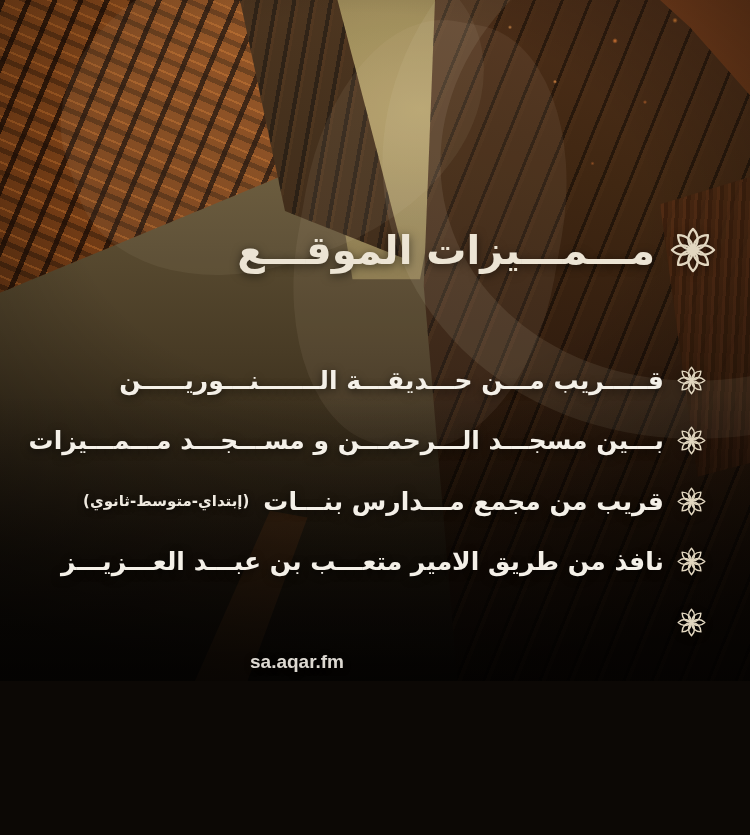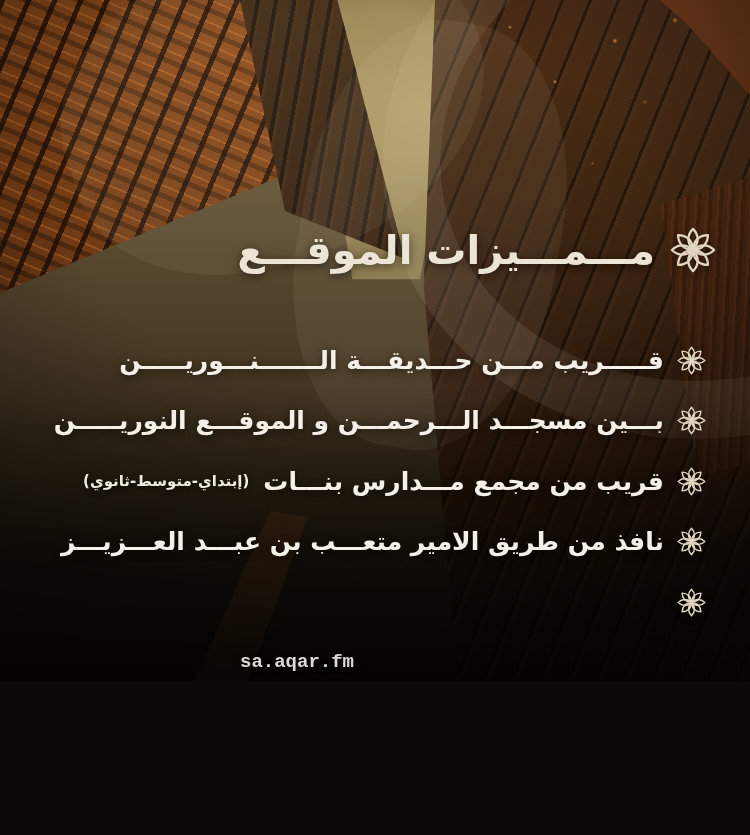--- a/index.html
+++ b/index.html
@@ -89,21 +89,21 @@
     display:flex;align-items:center;gap:15px;
   }
   .fl{color:#e2d7c0;flex:none;display:block;filter:drop-shadow(0 2px 4px rgba(0,0,0,.45));}
   .fl-lg{width:46px;height:46px;}
   .fl-sm{width:29px;height:29px;}
   .page-title{
     margin:0;font-size:40px;font-weight:bold;color:#ece4d4;line-height:1.2;
     text-shadow:0 2px 10px rgba(0,0,0,.55);white-space:nowrap;
   }
   .features{
-    position:absolute;top:330px;right:44px;left:8px;
+    position:absolute;top:350px;right:44px;left:8px;
     margin:0;padding:0;list-style:none;
     display:flex;flex-direction:column;
   }
   .feature-row{height:60.5px;display:flex;align-items:center;gap:13px;}
   .feature-text{
     font-size:25px;font-weight:bold;color:#f4f0e8;white-space:nowrap;
     text-shadow:0 2px 8px rgba(0,0,0,.6);
   }
   .feature-note{
     font-size:15px;font-weight:bold;color:#efeae0;white-space:nowrap;
@@ -111,21 +111,21 @@
   }
   .logo{
     position:absolute;top:650px;left:222px;width:150px;text-align:center;
   }
   .logo-brand{
     display:block;font-size:56px;font-weight:bold;line-height:1.05;
     color:rgba(236,231,221,.9);text-shadow:0 0 16px rgba(0,0,0,.35);
   }
   .logo-site{
     display:block;direction:ltr;margin-top:1px;
-    font-family:Liberation Mono, monospace;font-weight:bold;font-size:19px;
+    font-family:Liberation Sans, sans-serif;font-weight:bold;font-size:19px;
     color:rgba(240,236,228,.92);text-shadow:0 1px 6px rgba(0,0,0,.5);
   }
 </style>
 </head>
 <body>
 
 <svg width="0" height="0" style="position:absolute" aria-hidden="true">
   <defs>
     <g id="petal8" fill="none" stroke="currentColor" stroke-width="2.4" stroke-linejoin="round">
       <path d="M0,-22 C6.5,-15.5 6.5,-6.5 0,-1 C-6.5,-6.5 -6.5,-15.5 0,-22 Z"></path>
@@ -169,21 +169,21 @@
         <svg class="fl fl-sm" viewBox="-24 -24 48 48">
             <use href="#petal8"></use>
           </svg>
         <span class="feature-text">قـــــريب مـــن حـــديقـــة الـــــــنـــوريـــــن</span>
         <span class="feature-note"></span>
       </li>
       <li class="feature-row">
         <svg class="fl fl-sm" viewBox="-24 -24 48 48">
             <use href="#petal8"></use>
           </svg>
-        <span class="feature-text">بـــين مسجـــد الـــرحمـــن و الموقـــع النوريـــــن</span>
+        <span class="feature-text">بـــين مسجـــد الـــرحمـــن و مســـجـــد مـــمـــيزات</span>
         <span class="feature-note"></span>
       </li>
       <li class="feature-row">
         <svg class="fl fl-sm" viewBox="-24 -24 48 48">
             <use href="#petal8"></use>
           </svg>
         <span class="feature-text">قريب من مجمع مـــدارس بنـــات</span>
         <span class="feature-note">(إبتداي-متوسط-ثانوي)</span>
       </li>
       <li class="feature-row">

